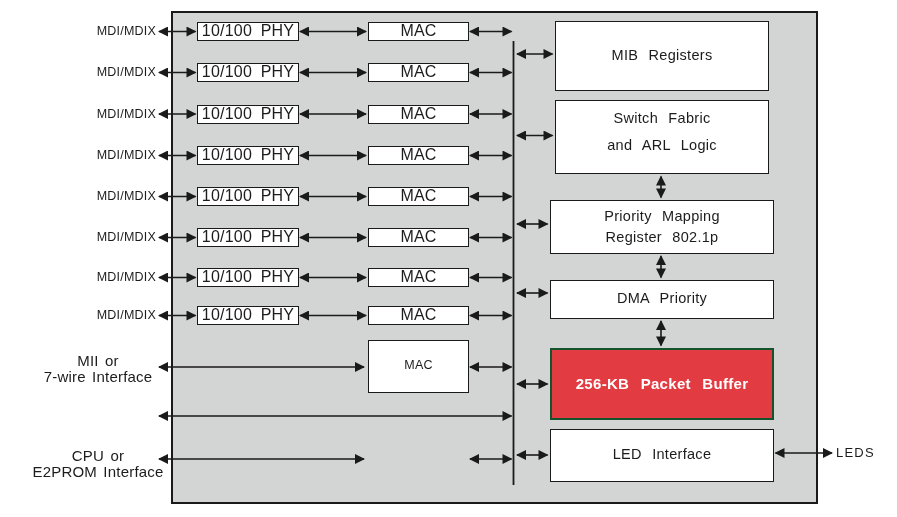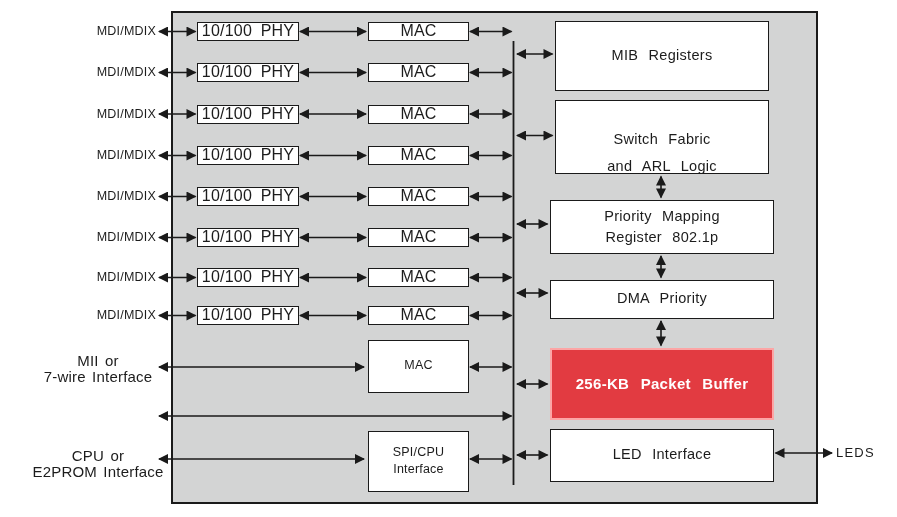--- a/index.html
+++ b/index.html
@@ -38,27 +38,27 @@
   .side2{
     position:absolute; left:28px; width:140px; text-align:center; z-index:3;
     font-size:15px; line-height:15.5px; letter-spacing:0.2px; word-spacing:2px;
   }
   .rb{
     position:absolute; box-sizing:border-box; background:#ffffff;
     border:1.6px solid #1a1a1a; text-align:center; z-index:3;
     font-size:14.5px; letter-spacing:0.3px; word-spacing:6px; white-space:nowrap;
   }
   .mib{left:555px; top:21px; width:214px; height:70px; line-height:66px;}
-  .sf{left:555px; top:100px; width:214px; height:74px; padding-top:25px; line-height:27px;}
+  .sf{left:555px; top:100px; width:214px; height:74px; padding-top:4px; line-height:27px;}
   .pri{left:550px; top:200px; width:224px; height:54px; padding-top:5px; line-height:21px;}
   .dma{left:550px; top:280px; width:224px; height:39px; line-height:35px;}
   .buf{
     left:550px; top:348px; width:224px; height:72px; line-height:67px;
     background:#e23b41; color:#ffffff; font-weight:bold; font-size:15px;
-    border:2px solid #fca5a5; word-spacing:7px;
+    border:2px solid #14532d; word-spacing:7px;
   }
   .led{left:550px; top:429px; width:224px; height:53px; line-height:49px;}
   .leds-lbl{
     position:absolute; left:836px; top:445px; font-size:13px;
     letter-spacing:1.2px; line-height:16px; z-index:3;
   }
 </style>
 </head>
 <body>
 
@@ -177,24 +177,20 @@
     <div class="pbox phy">10/100 PHY</div>
     <div class="pbox mac">MAC</div>
   </div>
   <div class="row" style="top:306px">
     <span class="mdi-lbl">MDI/MDIX</span>
     <div class="pbox phy">10/100 PHY</div>
     <div class="pbox mac">MAC</div>
   </div>
 
   <div class="bigbox uplink-mac">MAC</div>
-  <div class="bigbox spi-box">
-    <div>SPI/CPU</div>
-    <div>Interface</div>
-  </div>
 
   <div class="side2" style="top:353px">
     <div>MII or</div>
     <div>7-wire Interface</div>
   </div>
   <div class="side2" style="top:400px">
   </div>
   <div class="side2" style="top:448px">
     <div>CPU or</div>
     <div>E2PROM Interface</div>

